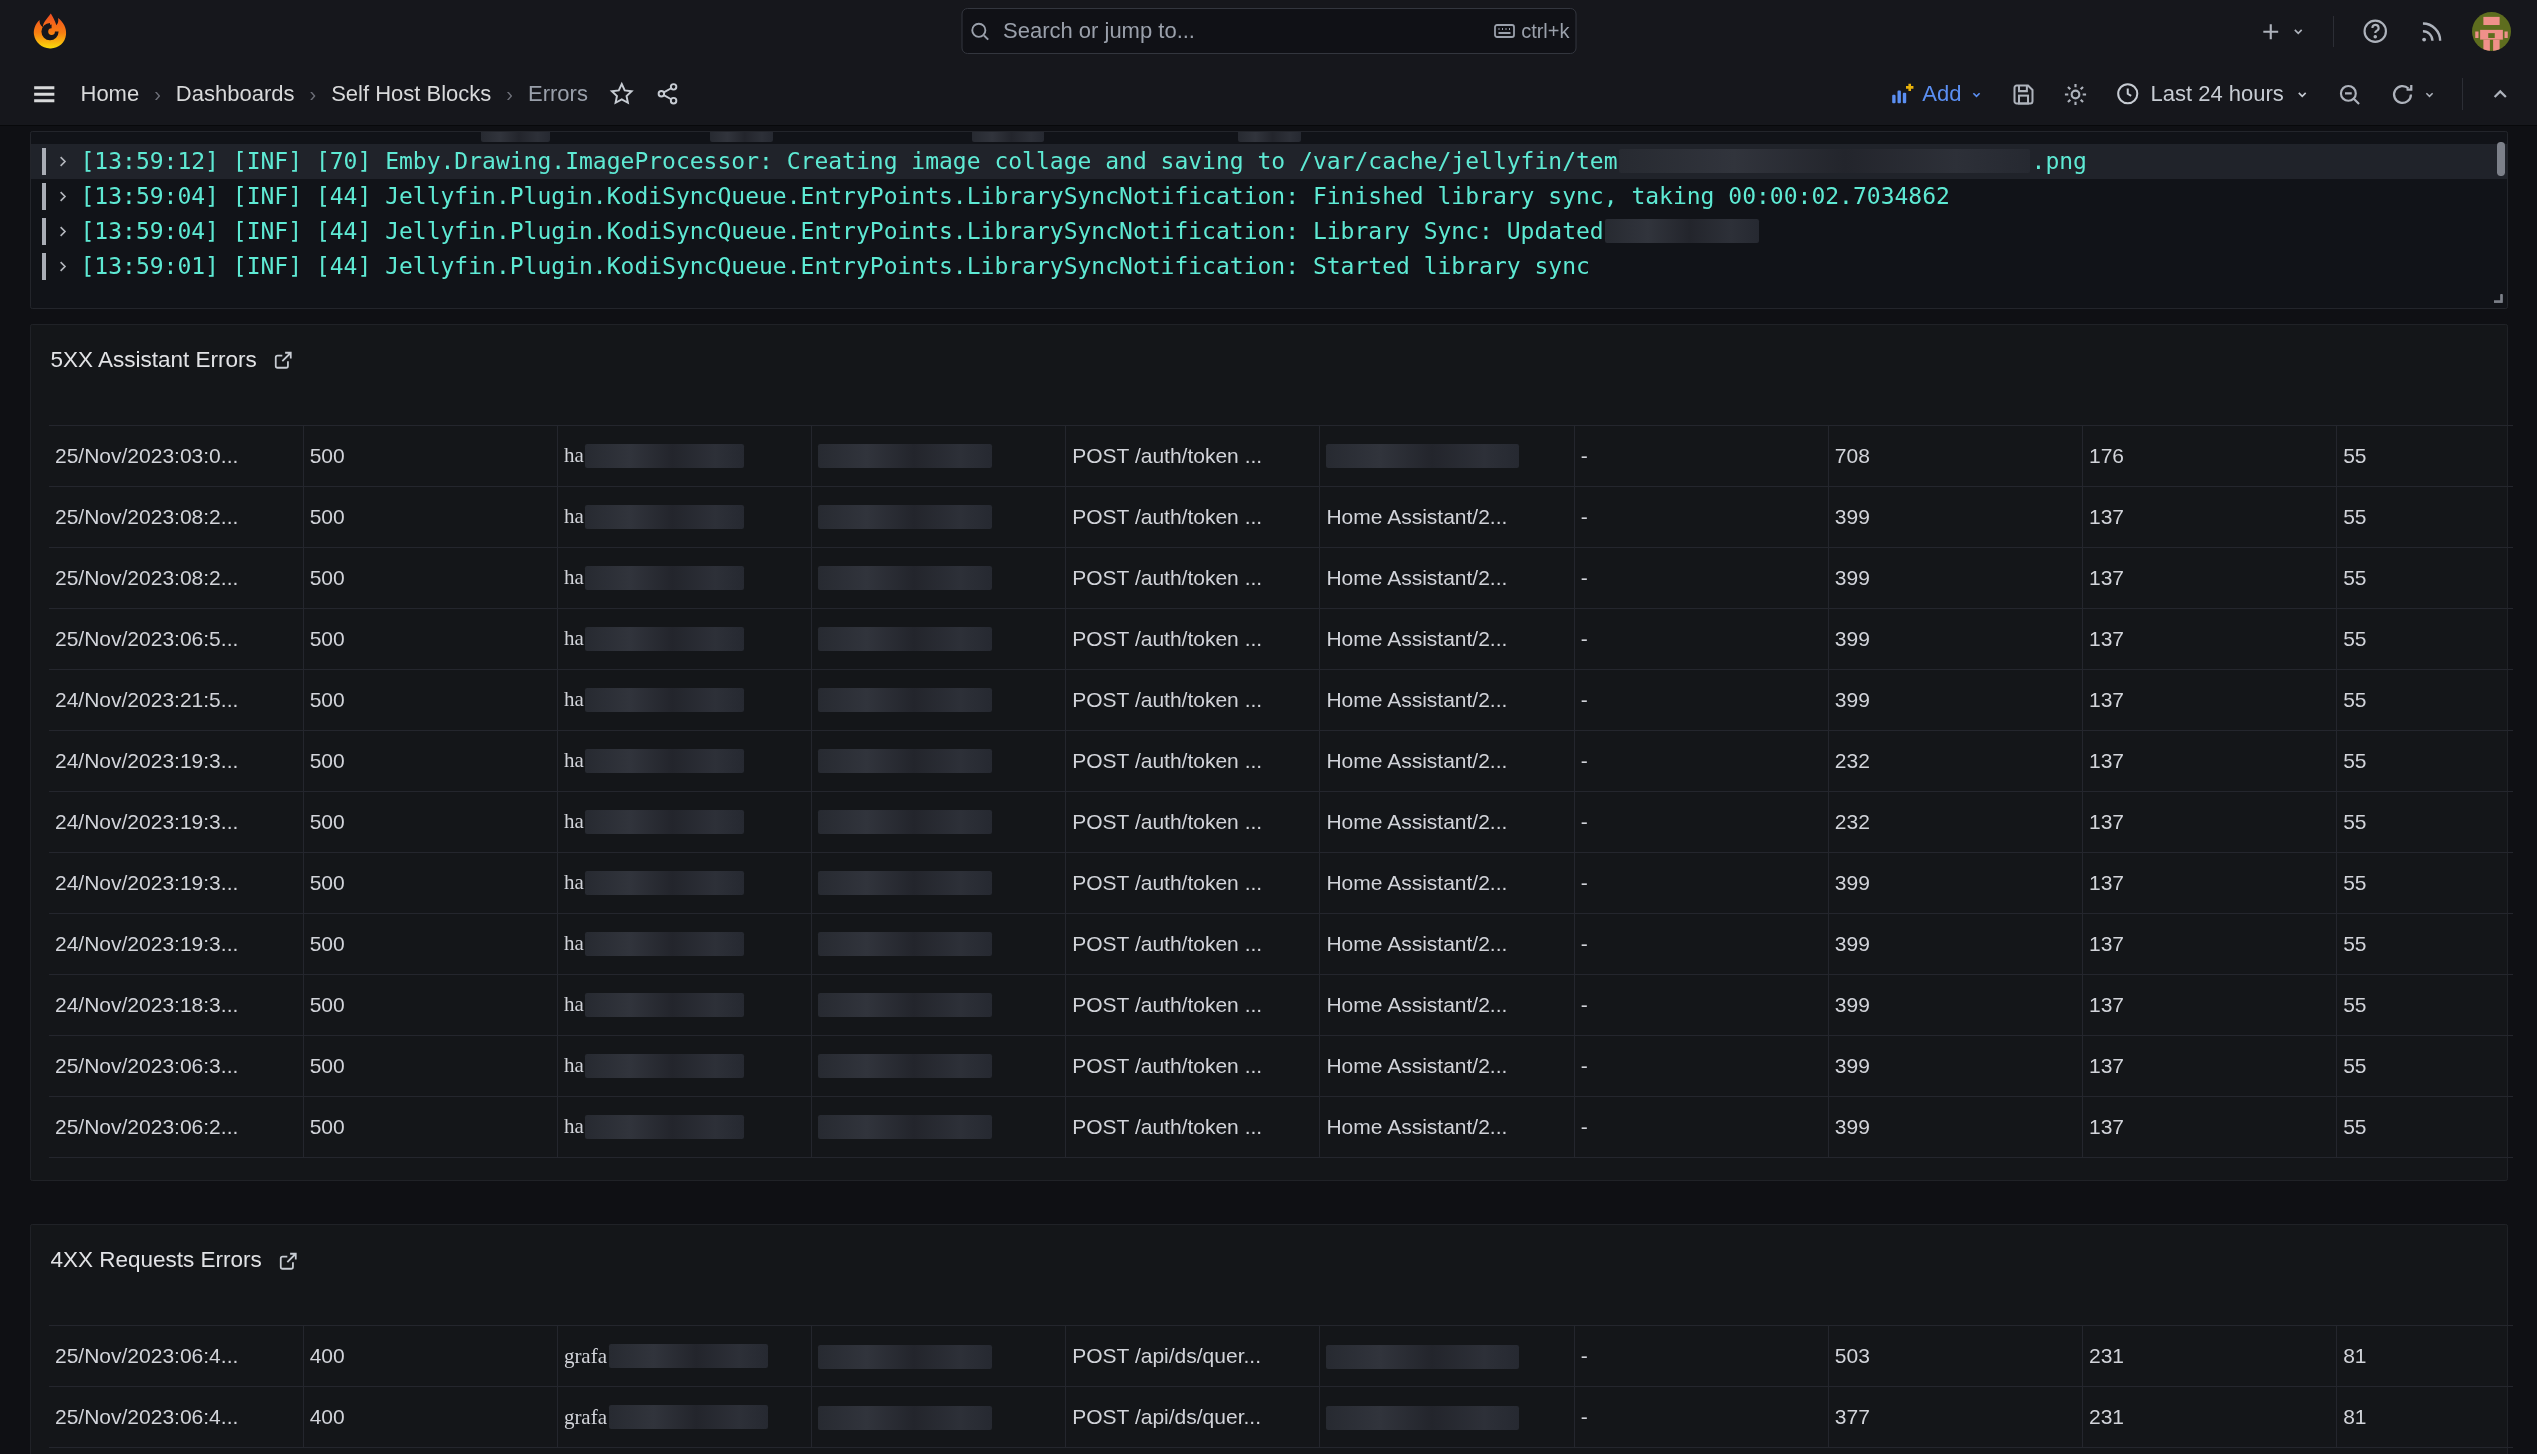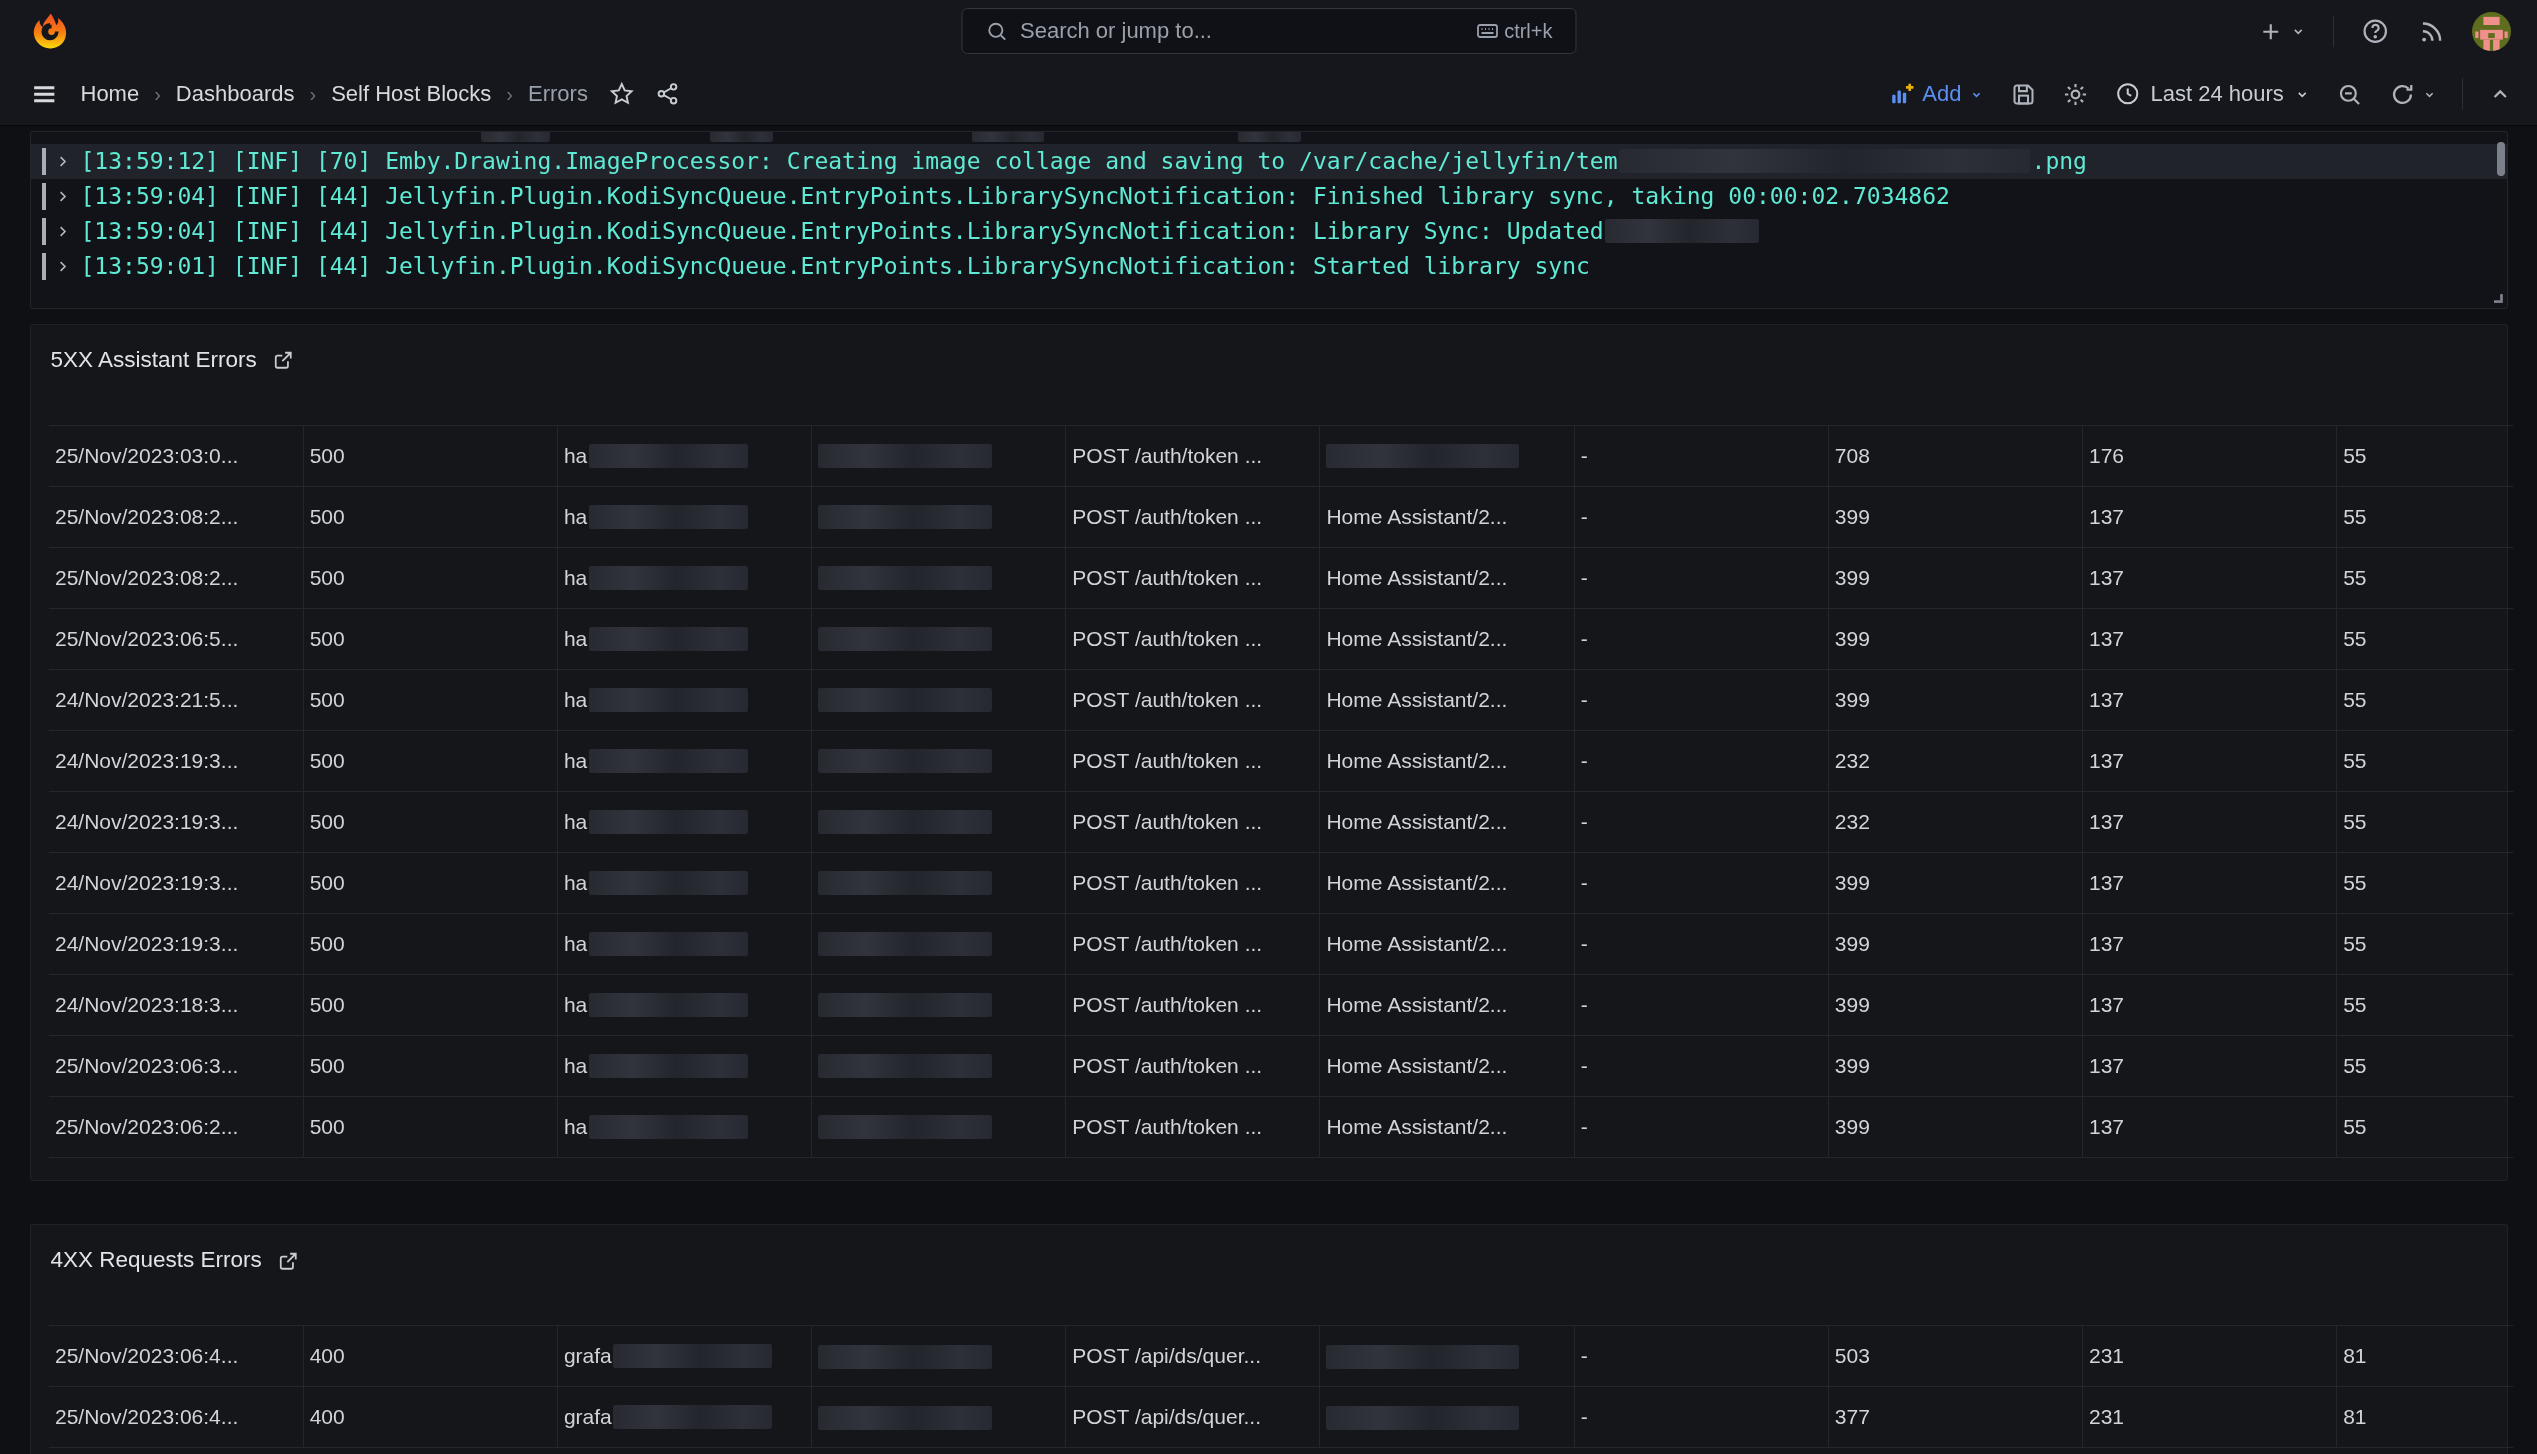--- a/index.html
+++ b/index.html
@@ -14,21 +14,21 @@
   
   .topbar {
     position:relative; height:63px; background:#16171c;
     display:flex; align-items:center; padding:0 30px;
   }
   .logo { width:40px; height:40px; cursor:pointer; }
   .search-box {
     position:absolute; left:50%; top:8.2px; transform:translateX(-50%);
     width:615px; height:46px; background:#101116;
     border:0.7px solid #33363e; border-radius:6px;
-    display:flex; align-items:center; padding:0 23px; gap:12px;
+    display:flex; align-items:center; padding:0 6px; gap:12px;
     color:#9aa0ab; font-size:22px; cursor:text;
   }
   .search-placeholder { flex:1; }
   .shortcut { display:flex; align-items:center; gap:5px; color:#9aa0ab; font-size:20px; }
   .top-right { position:absolute; right:27px; top:0; height:63px; display:flex; align-items:center; gap:27px; }
   .icon-btn { display:flex; align-items:center; gap:6px; cursor:pointer; }
   .vdivider { width:0.7px; height:31.5px; background:#2c2e35; }
   .avatar { width:39px; height:39px; border-radius:50%; overflow:hidden; cursor:pointer; }
 
   .navbar {
@@ -90,21 +90,21 @@
   td {
     height:61px; font-size:21px; color:#d2d4da; padding:0 6px;
     border-top:0.7px solid #24262d; white-space:nowrap; overflow:hidden;
     vertical-align:middle;
   }
   td + td { border-left:0.7px solid #24262d; }
   tbody tr:last-child td { border-bottom:0.7px solid #24262d; }
   .blur-server { width:159px; margin-left:1.5px; }
   .blur-addr   { width:174px; }
   .blur-ua     { width:193px; }
-  .cellflex { display:flex; align-items:center; }
+  .cellflex { display:flex; align-items:center;font-family:Liberation Serif, serif; }
 </style>
 </head>
 <body>
 
 <div class="topbar">
   <svg class="logo" viewBox="0 0 100 100">
     <defs>
         <linearGradient id="flame" x1="0" y1="0" x2="0" y2="1">
       <stop offset="0" stop-color="#f04e23"></stop>
           <stop offset="0.55" stop-color="#f77d11"></stop>

